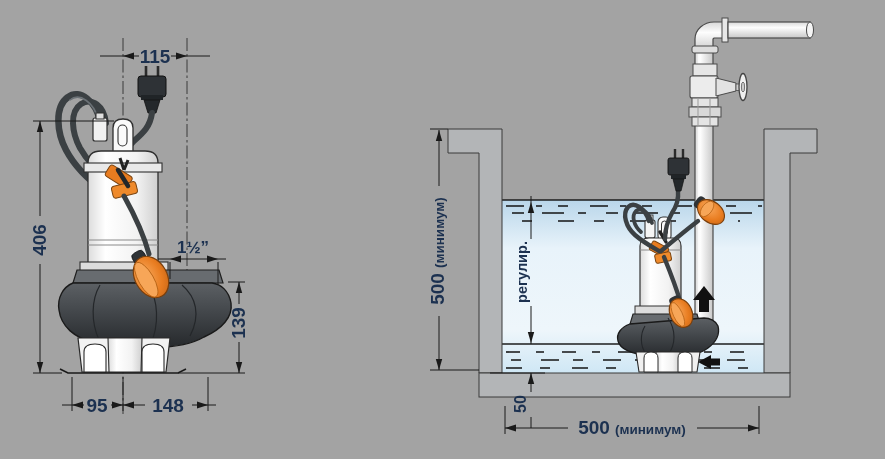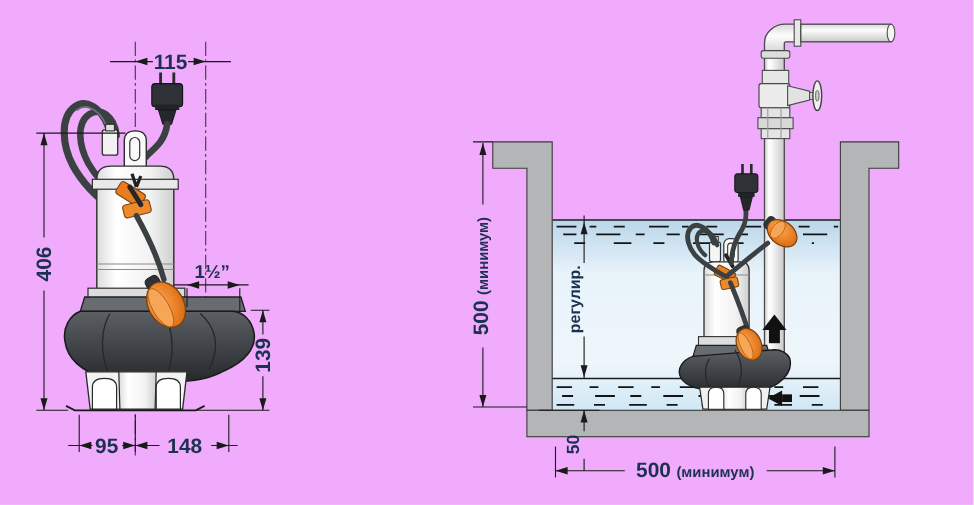--- a/index.html
+++ b/index.html
@@ -1,16 +1,16 @@
 <!DOCTYPE html>
 <html><head>
 <meta charset="utf-8">
 <style>
   html,body{margin:0;padding:0;background:#fff;}
-  .canvas{position:relative;width:885px;height:459px;background:#f0abfc;overflow:hidden;
+  .canvas{position:relative;width:885px;height:459px;background:#a3a3a3;overflow:hidden;
           font-family:"Liberation Sans", sans-serif;}
   svg text{font-family:"Liberation Sans", sans-serif;fill:#1c3150;font-weight:bold;}
   .dim-num{font-size:19px;}
   .dim-num-sm{font-size:16px;}
   .dim-inch{font-size:17px;}
   .dim-qualifier{font-size:13.5px;}
   .dim-label-ru{font-size:14.5px;}
   .lineart{stroke:#1a1a1a;stroke-width:1;fill:none;}
   .ext{stroke:#1a1a1a;stroke-width:1;fill:none;}
   .arrowhead{fill:#1a1a1a;stroke:none;}

